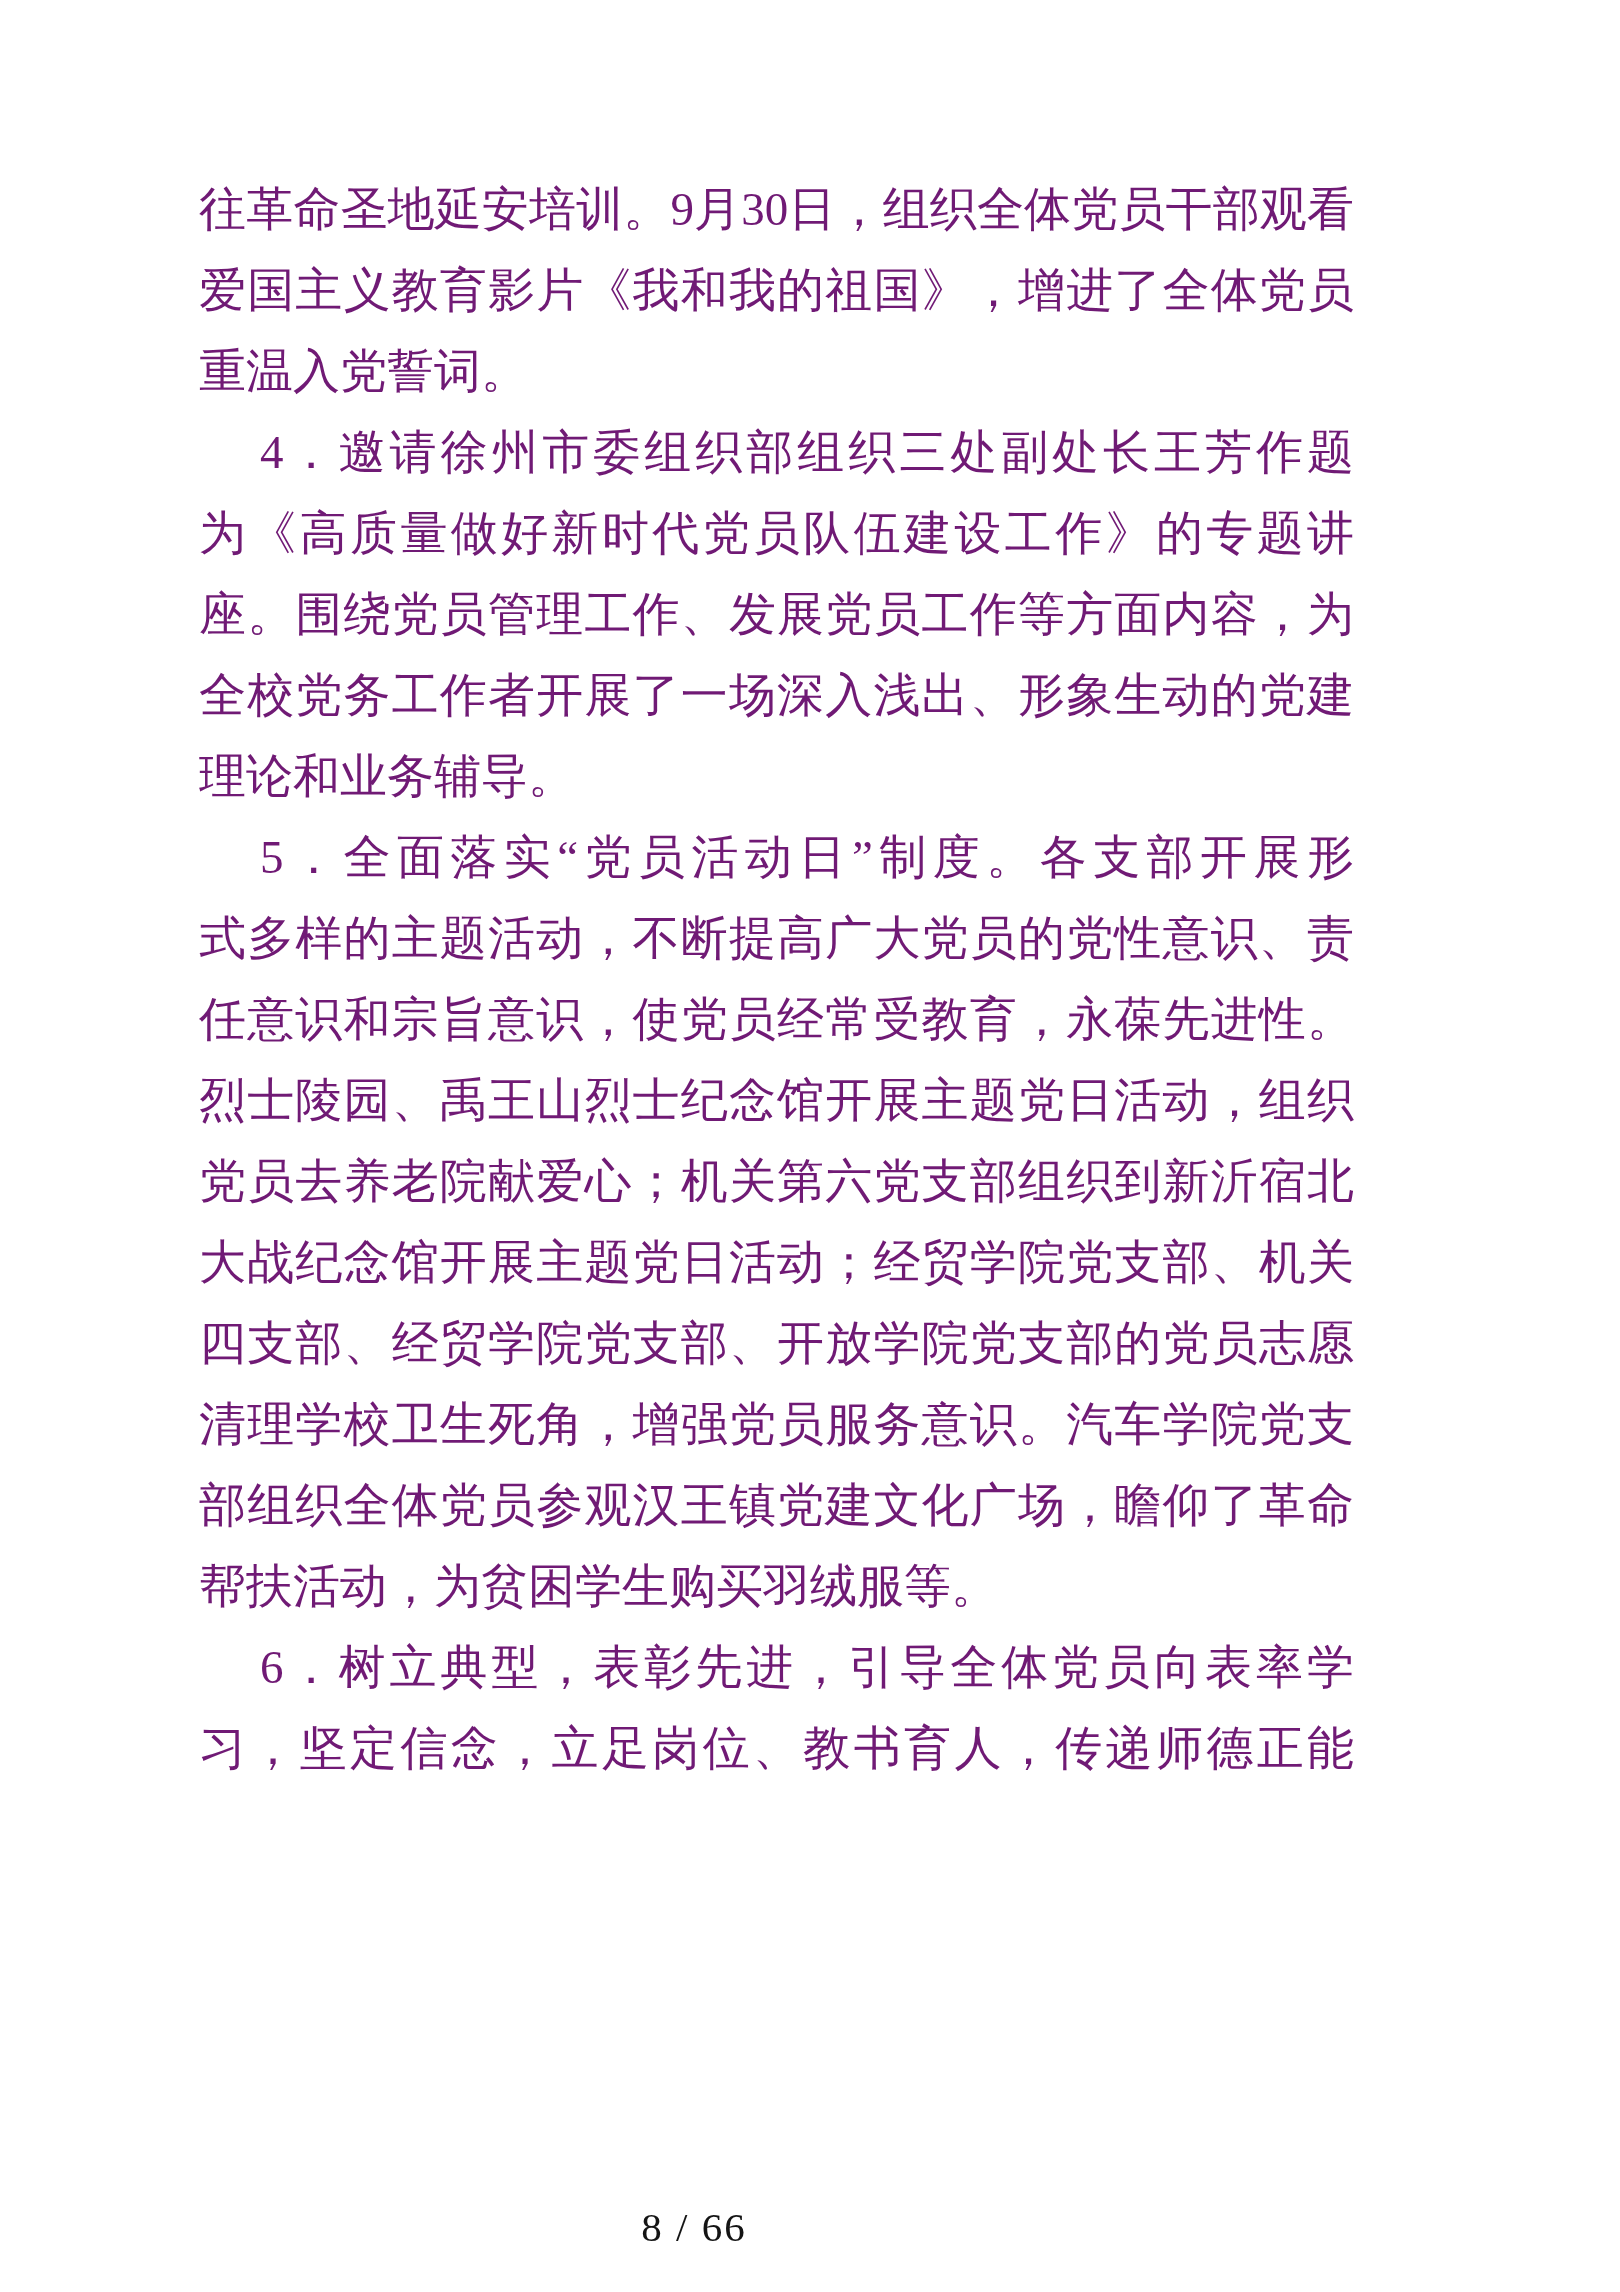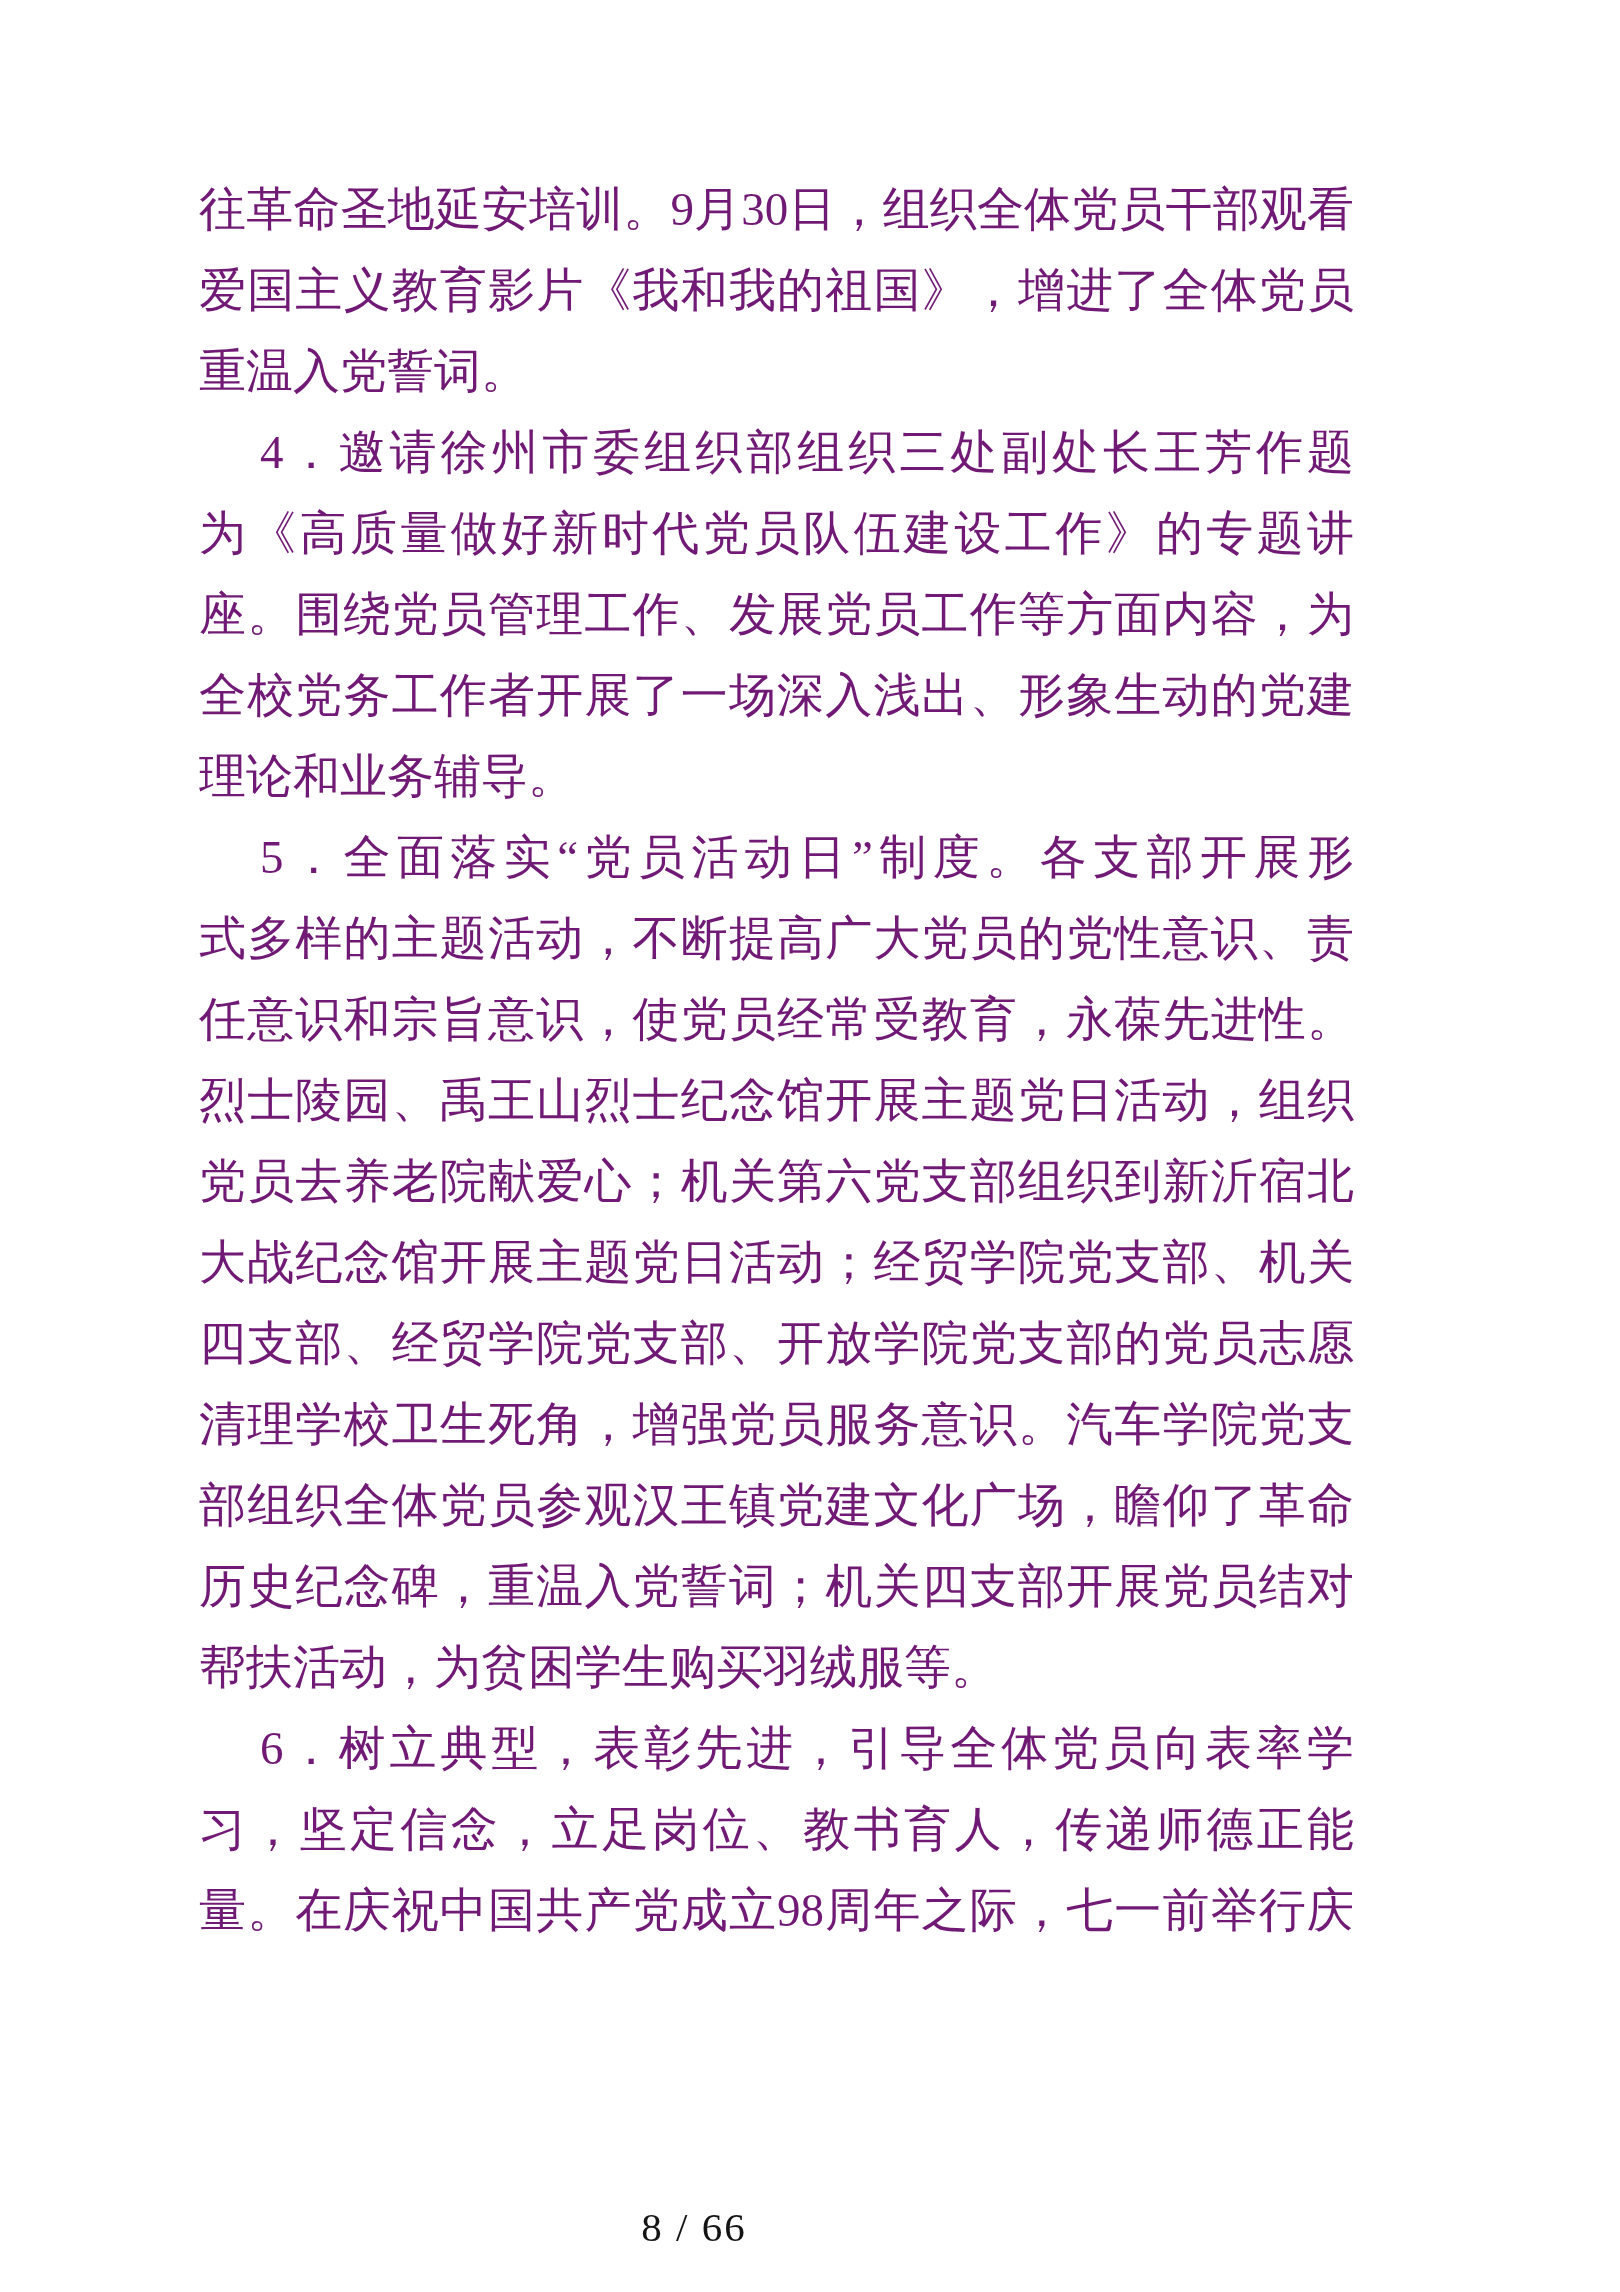--- a/index.html
+++ b/index.html
@@ -64,21 +64,19 @@
       <div class="line no-just">理论和业务辅导。</div>
       <div class="line indent">5．全面落实“党员活动日”制度。各支部开展形</div>
       <div class="line">式多样的主题活动，不断提高广大党员的党性意识、责</div>
       <div class="line">任意识和宗旨意识，使党员经常受教育，永葆先进性。</div>
       <div class="line">烈士陵园、禹王山烈士纪念馆开展主题党日活动，组织</div>
       <div class="line">党员去养老院献爱心；机关第六党支部组织到新沂宿北</div>
       <div class="line">大战纪念馆开展主题党日活动；经贸学院党支部、机关</div>
       <div class="line">四支部、经贸学院党支部、开放学院党支部的党员志愿</div>
       <div class="line">清理学校卫生死角，增强党员服务意识。汽车学院党支</div>
       <div class="line">部组织全体党员参观汉王镇党建文化广场，瞻仰了革命</div>
-      <div class="line">历史纪念碑，重温入党誓词；机关四支部开展党员结对</div>
       <div class="line no-just">帮扶活动，为贫困学生购买羽绒服等。</div>
       <div class="line indent">6．树立典型，表彰先进，引导全体党员向表率学</div>
       <div class="line">习，坚定信念，立足岗位、教书育人，传递师德正能</div>
-      <div class="line">量。在庆祝中国共产党成立98周年之际，七一前举行庆</div>
     </div>
   <div class="footer">8 / 66</div>
 </div>
 
 
 </body></html>

